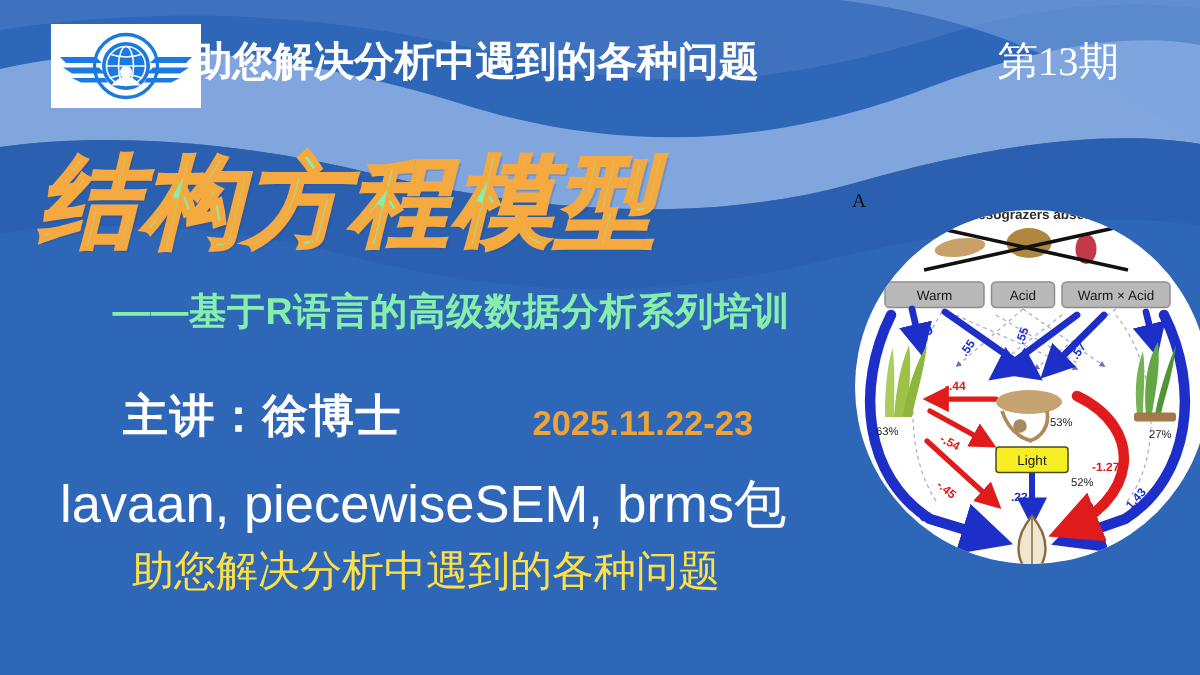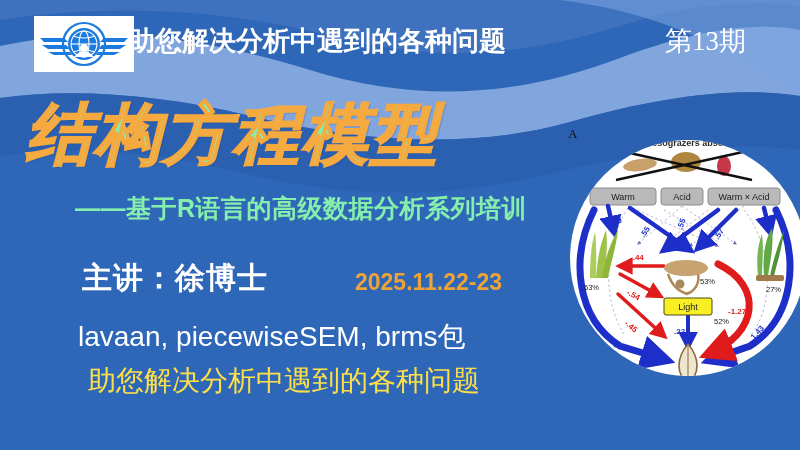--- a/index.html
+++ b/index.html
@@ -115,27 +115,26 @@
     letter-spacing: 0px;
     line-height: 34px;
     white-space: nowrap;
   }
 
   
   .packages {
     position: absolute;
     left: 40px;
     top: 318px;
-    font-size: 28px;
+    font-size: 35px;
     font-weight: 400;
     color: #ffffff;
     letter-spacing: 0px;
     line-height: 38px;
     white-space: nowrap;
-    margin-left: 38px;
   }
   .tagline {
     position: absolute;
     left: 88px;
     top: 362px;
     font-size: 28px;
     font-weight: 400;
     color: #fde047;
     letter-spacing: 0px;
     line-height: 38px;

